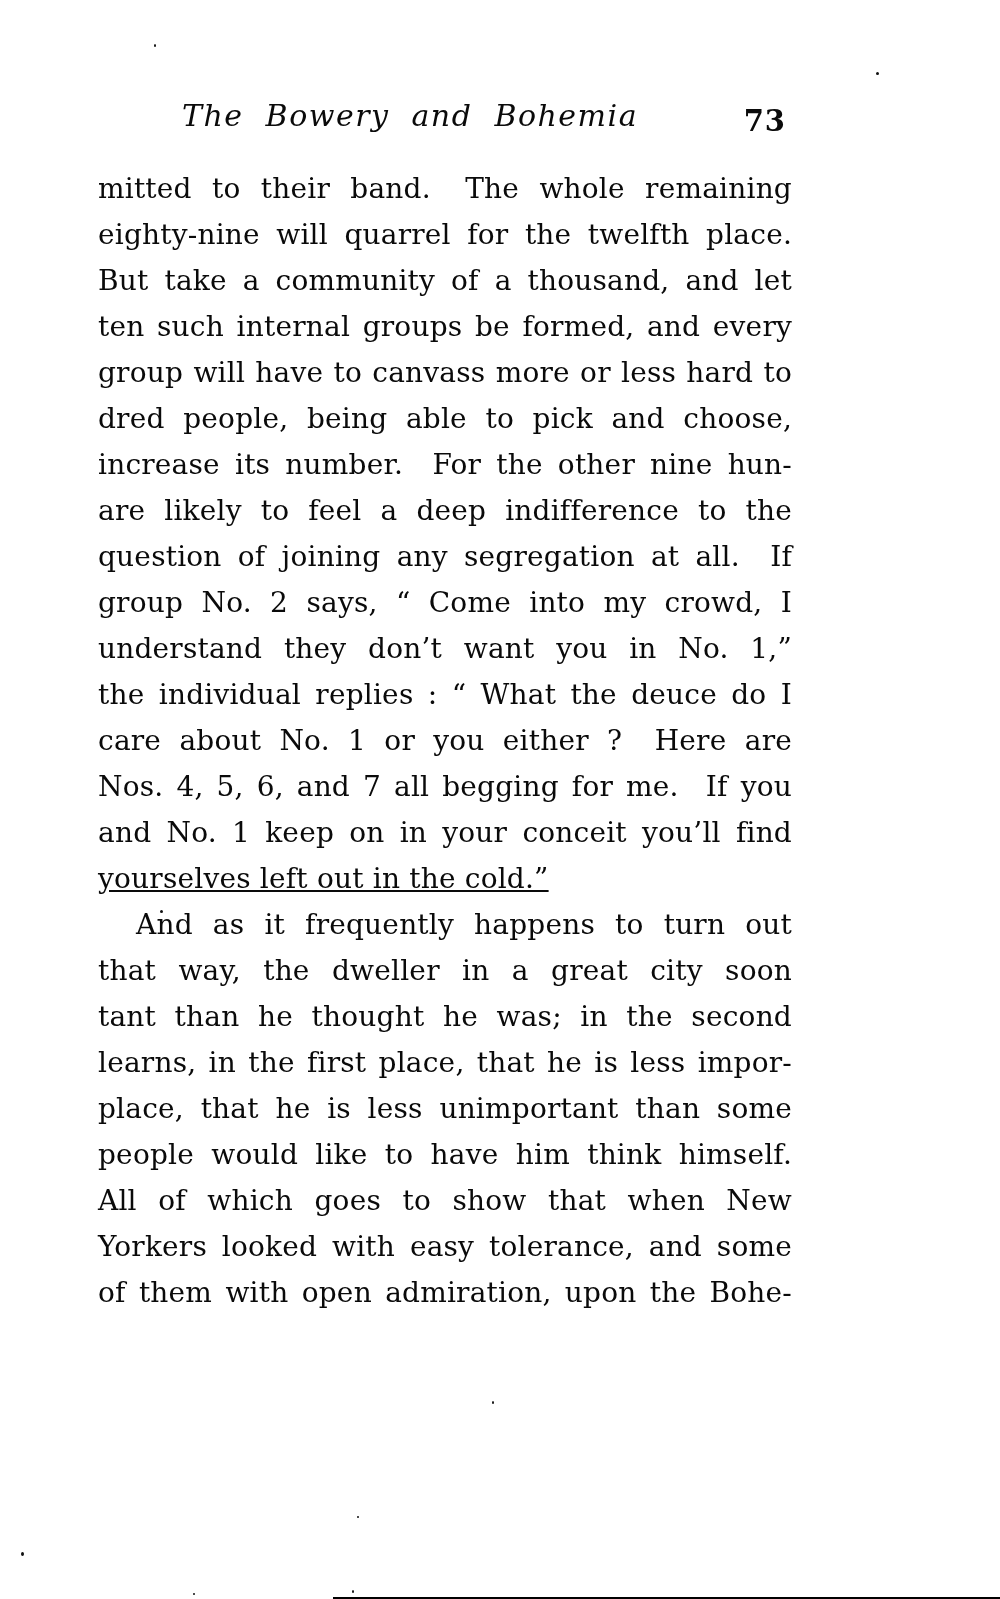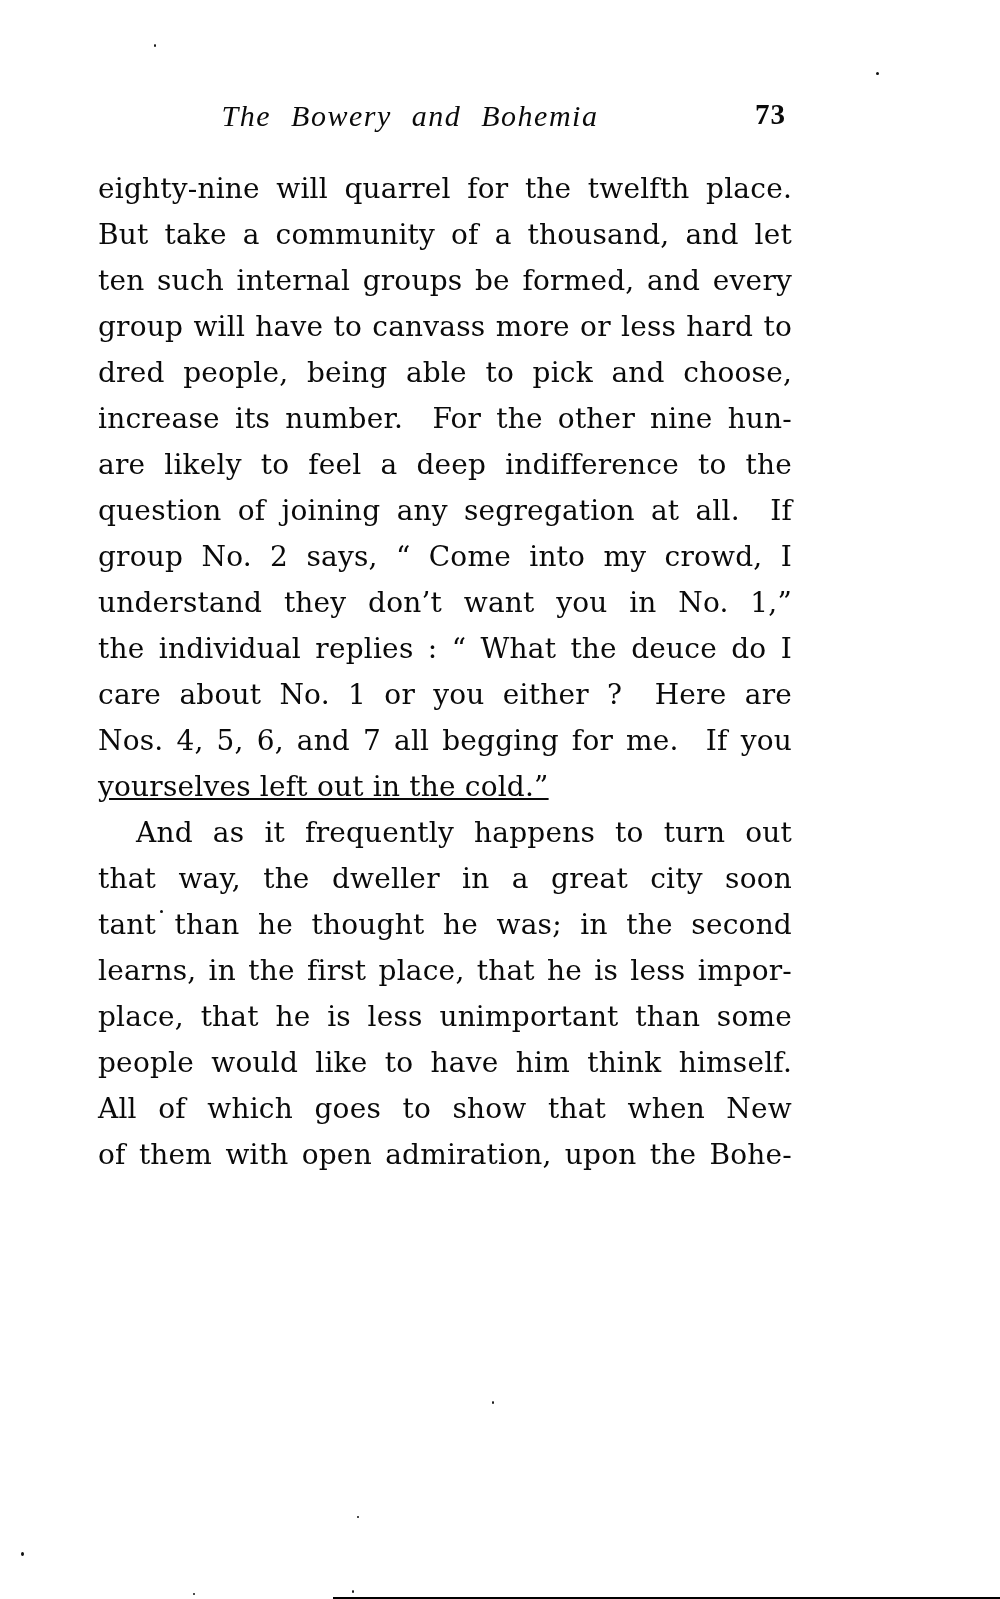--- a/index.html
+++ b/index.html
@@ -15,35 +15,34 @@
     overflow: hidden;
     font-family: "DejaVu Serif", serif;
     color: #0a0a0a;
   }
   .header {
     position: absolute;
     top: 96px;
     left: 98px;
     width: 694px;
     height: 44px;
-    font-family: Liberation Serif, serif;
   }
   .running-title {
     text-align: center;
     font-style: italic;
     font-size: 30px;
     line-height: 40px;
     letter-spacing: 1.5px;
     word-spacing: 11px;
     padding-right: 70px; 
   }
   .page-number {
     position: absolute;
     right: 6px;
-    top: 2px;
+    top: 8px;
     font-size: 29px;
     font-weight: bold;
     letter-spacing: 1px;
     font-style: normal;
   }
   .body-text {
     position: absolute;
     top: 166px;
     left: 98px;
     width: 694px;
@@ -81,41 +80,44 @@
 <body>
 
 <div class="page" style="color: rgb(10, 10, 10); background: rgb(255, 255, 255);">
 
   <div class="header">
     <div class="running-title">The Bowery and Bohemia</div>
     <div class="page-number">73</div>
   </div>
 
   <div class="body-text">
+      <div class="line">mitted to their band.  The whole remaining</div>
       <div class="line">eighty-nine will quarrel for the twelfth place.</div>
       <div class="line">But take a community of a thousand, and let</div>
       <div class="line">ten such internal groups be formed, and every</div>
       <div class="line">group will have to canvass more or less hard to</div>
       <div class="line">dred people, being able to pick and choose,</div>
       <div class="line">increase its number.  For the other nine hun-</div>
       <div class="line">are likely to feel a deep indifference to the</div>
       <div class="line">question of joining any segregation at all.  If</div>
       <div class="line">group No. 2 says, “ Come into my crowd, I</div>
       <div class="line">understand they don’t want you in No. 1,”</div>
       <div class="line">the individual replies : “ What the deuce do I</div>
       <div class="line">care about No. 1 or you either ?  Here are</div>
       <div class="line">Nos. 4, 5, 6, and 7 all begging for me.  If you</div>
+      <div class="line">and No. 1 keep on in your conceit you’ll find</div>
       <div class="line short">yourselves left out in the cold.”</div>
       <div class="line indent">And as it frequently happens to turn out</div>
       <div class="line">that way, the dweller in a great city soon</div>
       <div class="line">tant than he thought he was; in the second</div>
       <div class="line">learns, in the first place, that he is less impor-</div>
       <div class="line">place, that he is less unimportant than some</div>
       <div class="line">people would like to have him think himself.</div>
       <div class="line">All of which goes to show that when New</div>
+      <div class="line">Yorkers looked with easy tolerance, and some</div>
       <div class="line">of them with open admiration, upon the Bohe-</div>
     </div>
 
   <div class="bottom-rule" style="left: 333px; height: 2px;"></div>
 
 <div class="speck" style="left: 154px; top: 44px; width: 2px; height: 3px;"></div>
     <div class="speck" style="left: 876px; top: 72px; width: 3px; height: 3px;"></div>
     <div class="speck" style="left: 160px; top: 910px; width: 3px; height: 3px;"></div>
     <div class="speck" style="left: 492px; top: 1401px; width: 2px; height: 3px;"></div>
     <div class="speck" style="left: 357px; top: 1516px; width: 2px; height: 2px;"></div>

